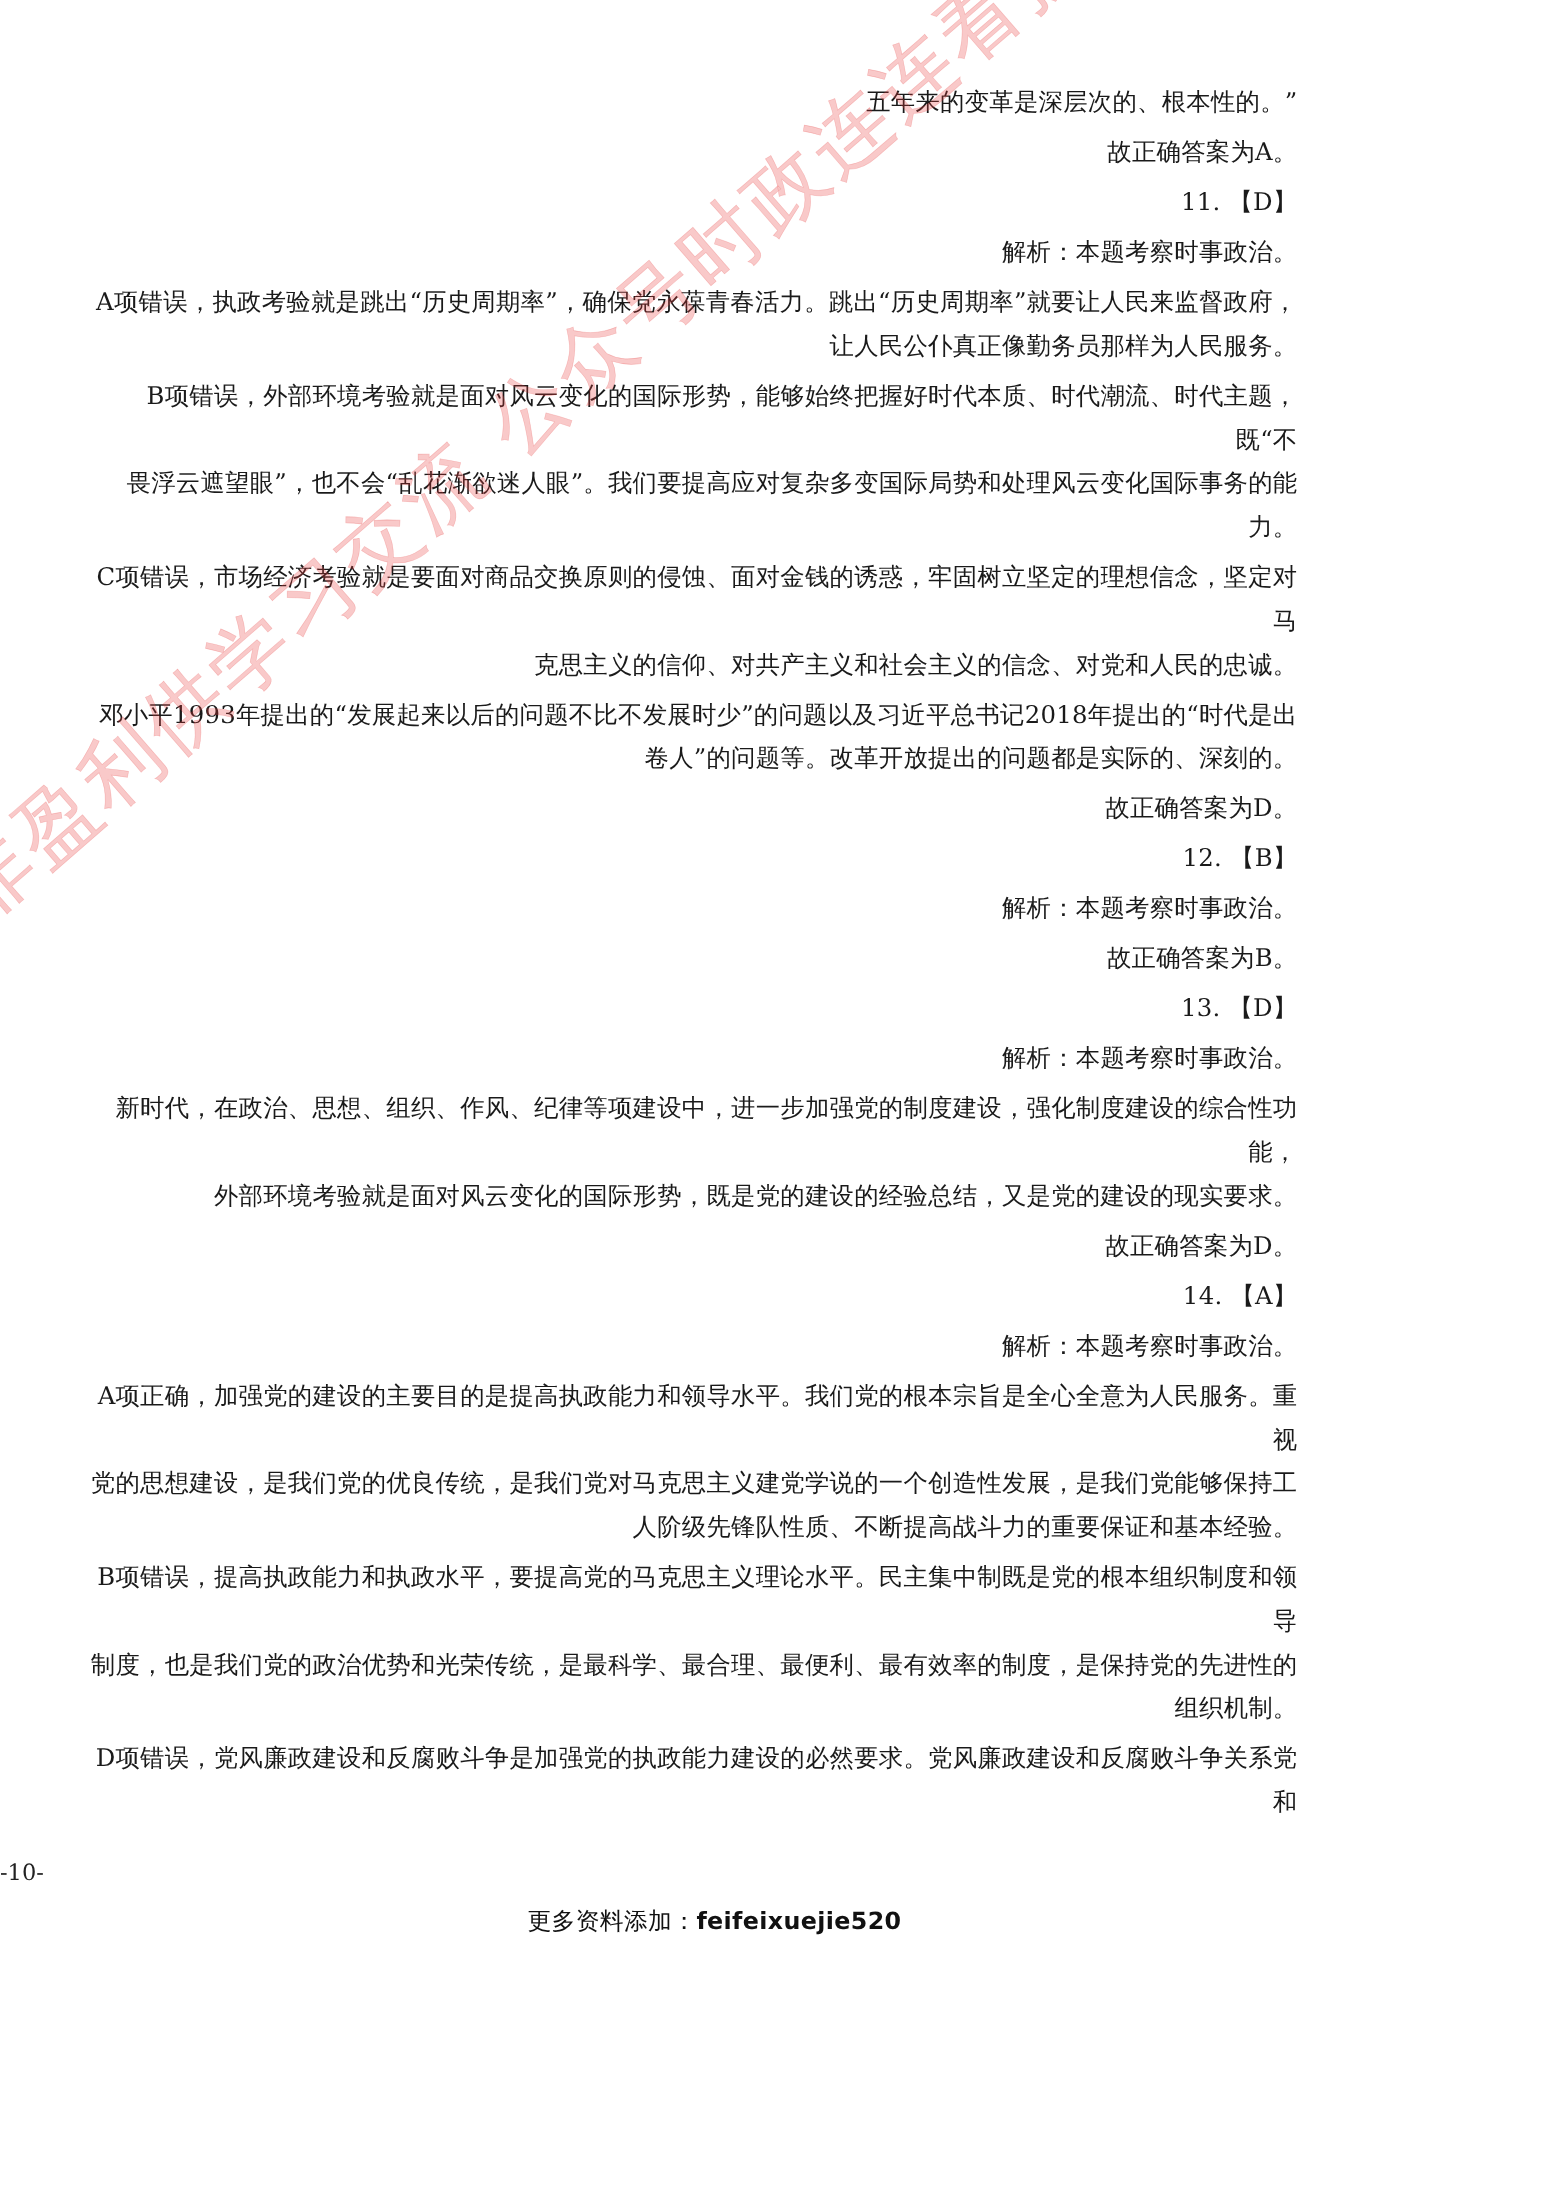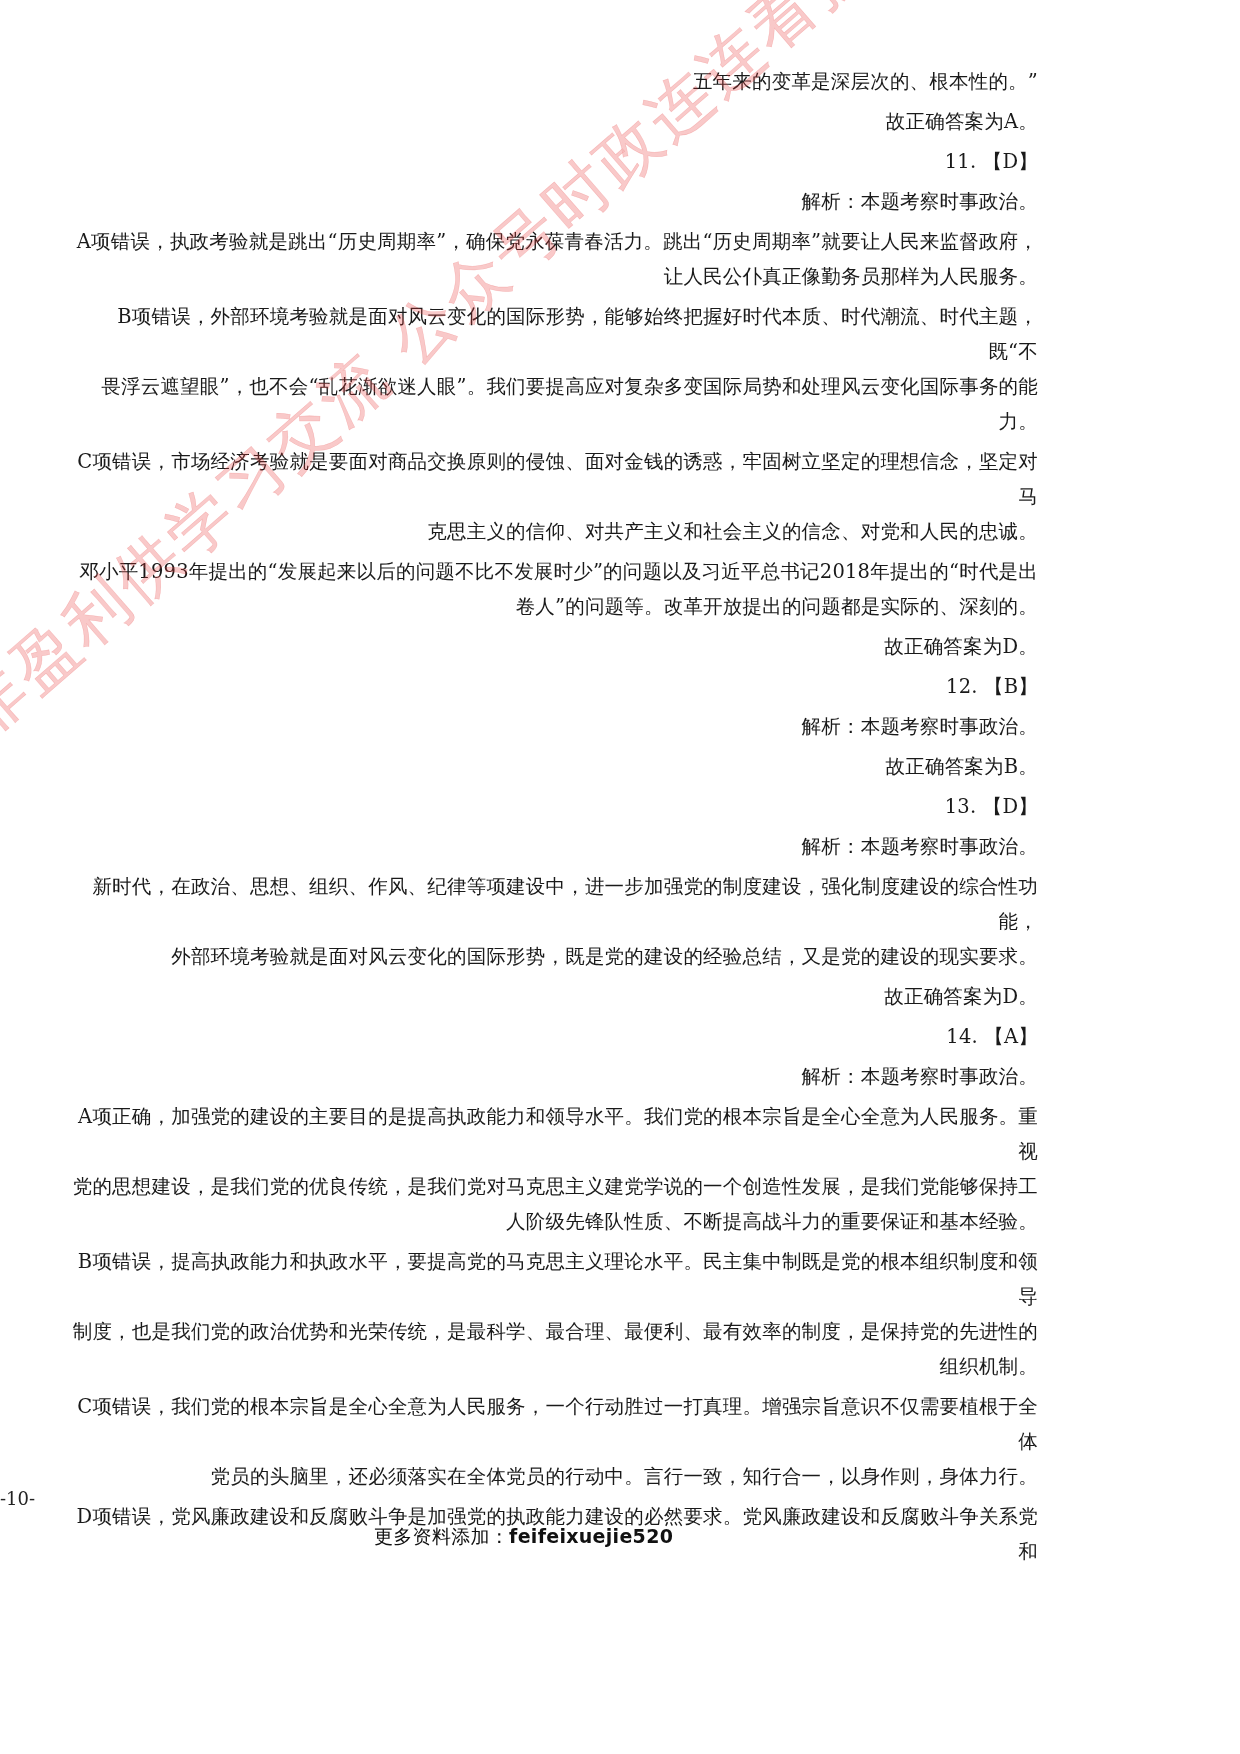--- a/index.html
+++ b/index.html
@@ -50,20 +50,21 @@
       left: 374px;
       font-family: "DejaVu Sans", "Liberation Sans", sans-serif;
       font-size: 19px;
       font-weight: bold;
       color: #111;
       letter-spacing: 0.3px;
     }
     .footer .label {
       font-family: "DejaVu Serif", "Liberation Serif", serif;
       font-weight: normal;
+      margin-left: 48px;
     }
     .watermark {
       position: absolute;
       left: -30px;
       top: 680px;
       width: 1500px;
       transform: rotate(-41deg);
       transform-origin: left center;
       font-family: "DejaVu Serif", "Liberation Serif", serif;
       font-size: 64px;
@@ -144,24 +145,20 @@
       <div class="line">A项正确，加强党的建设的主要目的是提高执政能力和领导水平。我们党的根本宗旨是全心全意为人民服务。重视</div>
       <div class="line">党的思想建设，是我们党的优良传统，是我们党对马克思主义建党学说的一个创造性发展，是我们党能够保持工</div>
       <div class="line">人阶级先锋队性质、不断提高战斗力的重要保证和基本经验。</div>
     </div>
     <div class="para">
       <div class="line">B项错误，提高执政能力和执政水平，要提高党的马克思主义理论水平。民主集中制既是党的根本组织制度和领导</div>
       <div class="line">制度，也是我们党的政治优势和光荣传统，是最科学、最合理、最便利、最有效率的制度，是保持党的先进性的</div>
       <div class="line">组织机制。</div>
     </div>
     <div class="para">
-      <div class="line">C项错误，我们党的根本宗旨是全心全意为人民服务，一个行动胜过一打真理。增强宗旨意识不仅需要植根于全体</div>
-      <div class="line">党员的头脑里，还必须落实在全体党员的行动中。言行一致，知行合一，以身作则，身体力行。</div>
-    </div>
-    <div class="para">
       <div class="line">D项错误，党风廉政建设和反腐败斗争是加强党的执政能力建设的必然要求。党风廉政建设和反腐败斗争关系党和</div>
     </div>
   </div>
 
 <div class="page-number">-10-</div>
 
 <div class="footer">
   <span class="label">更多资料添加：</span><span>feifeixuejie520</span>
 </div>
 

